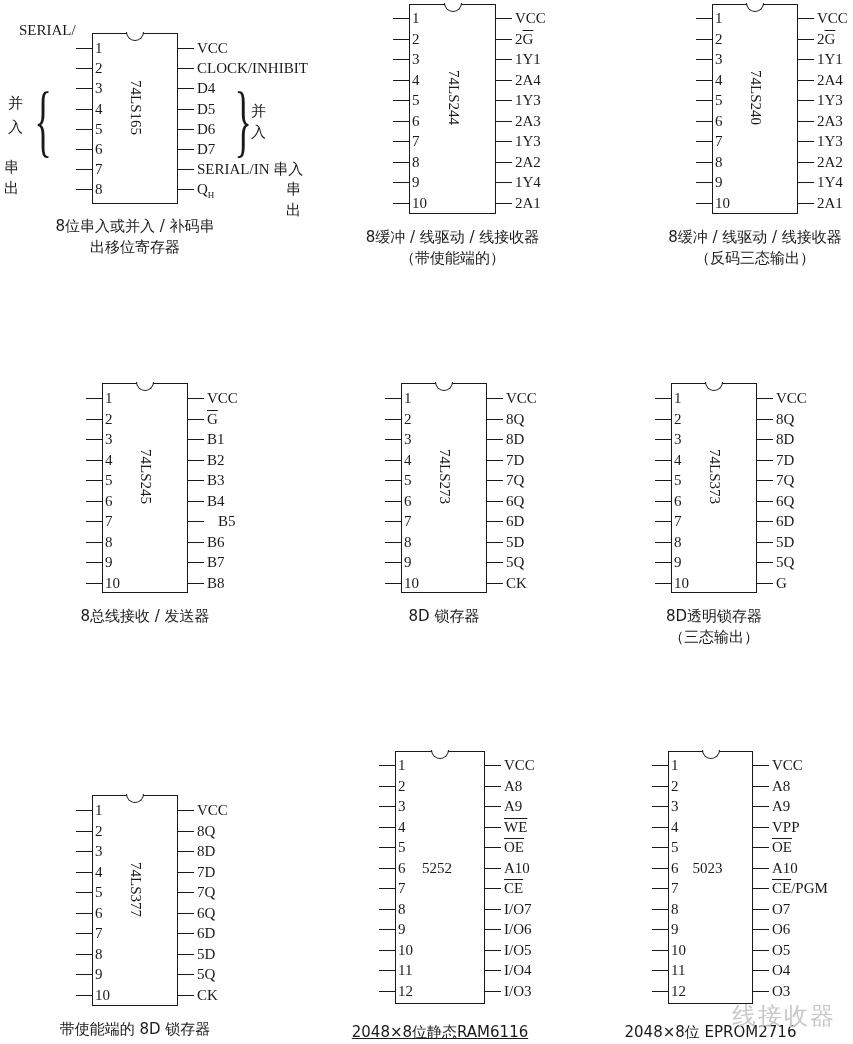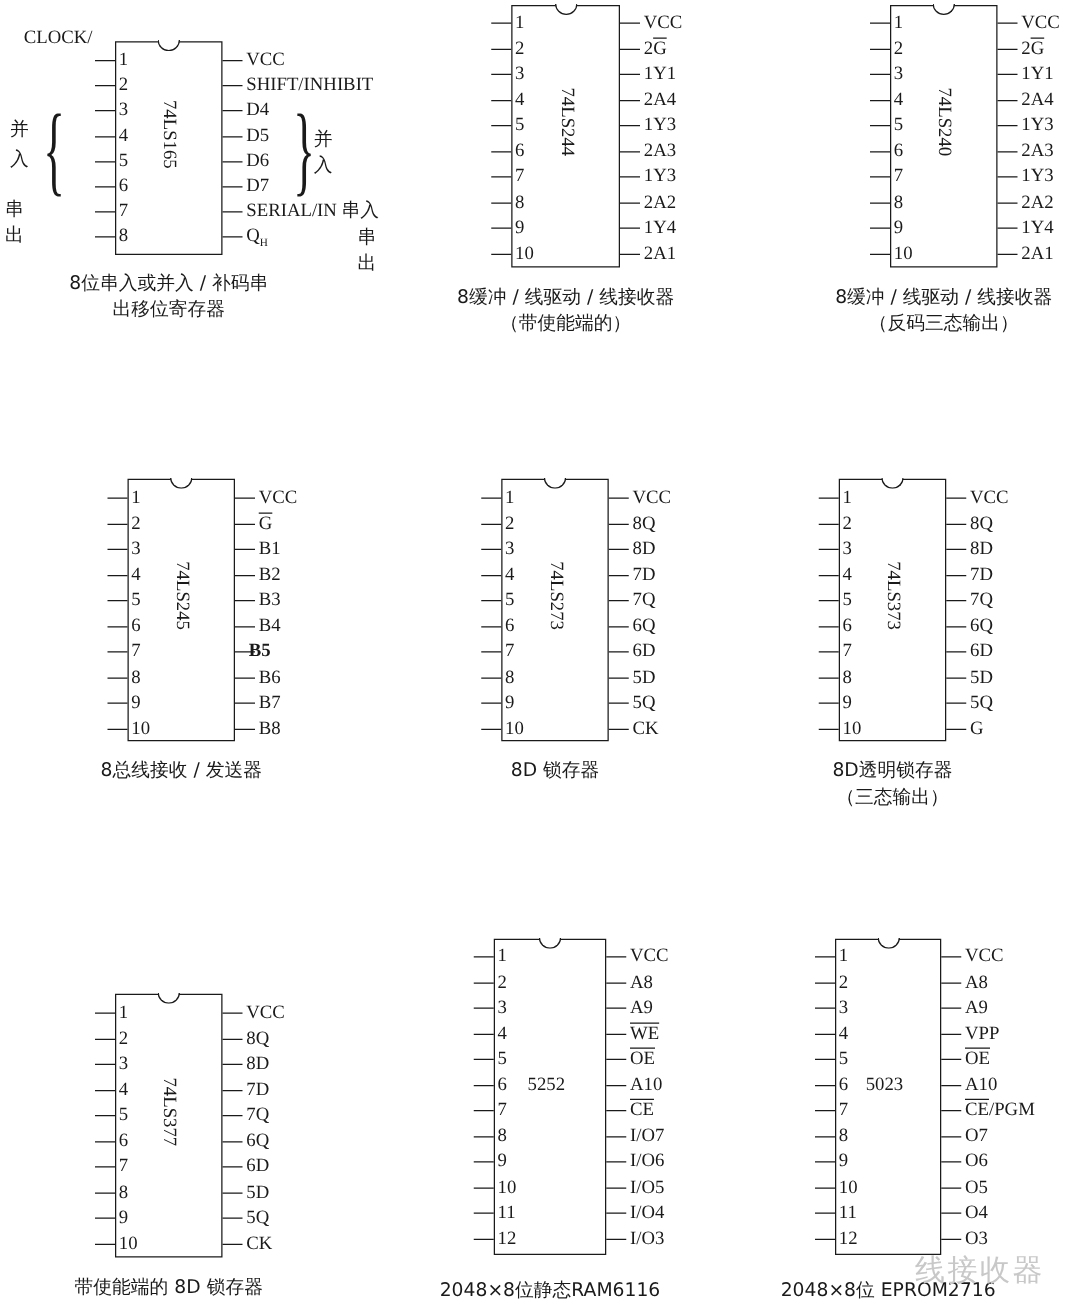--- a/index.html
+++ b/index.html
@@ -42,36 +42,36 @@
       <div class="pnum" style="left: 95px; top: 120.8px;">5</div>
       <div class="pin" style="left: 76px; top: 149px; width: 16px;"></div>
       <div class="pnum" style="left: 95px; top: 141px;">6</div>
       <div class="pin" style="left: 76px; top: 169.2px; width: 16px;"></div>
       <div class="pnum" style="left: 95px; top: 161.2px;">7</div>
       <div class="pin" style="left: 76px; top: 189.4px; width: 16px;"></div>
       <div class="pnum" style="left: 95px; top: 181.4px;">8</div>
       <div class="pin" style="left: 178px; top: 48px; width: 16px;"></div>
       <div class="plabel" style="left: 197px; top: 40px;">VCC</div>
       <div class="pin" style="left: 178px; top: 68.2px; width: 16px;"></div>
-      <div class="plabel" style="left: 197px; top: 60.2px;">SHIFT/INHIBIT</div>
+      <div class="plabel" style="left: 197px; top: 60.2px;">CLOCK/INHIBIT</div>
       <div class="pin" style="left: 178px; top: 88.4px; width: 16px;"></div>
       <div class="plabel" style="left: 197px; top: 80.4px;">D4</div>
       <div class="pin" style="left: 178px; top: 108.6px; width: 16px;"></div>
       <div class="plabel" style="left: 197px; top: 100.6px;">D5</div>
       <div class="pin" style="left: 178px; top: 128.8px; width: 16px;"></div>
       <div class="plabel" style="left: 197px; top: 120.8px;">D6</div>
       <div class="pin" style="left: 178px; top: 149px; width: 16px;"></div>
       <div class="plabel" style="left: 197px; top: 141px;">D7</div>
       <div class="pin" style="left: 178px; top: 169.2px; width: 16px;"></div>
       <div class="plabel" style="left: 197px; top: 161.2px;">SERIAL/IN 串入</div>
       <div class="pin" style="left: 178px; top: 189.4px; width: 16px;"></div>
       <div class="plabel" style="left: 197px; top: 181.4px;">Q<sub style="font-size: 9px;">H</sub></div>
       <div class="caption" style="left: -15px; width: 300px; top: 216px;">8位串入或并入 / 补码串</div>
       <div class="caption" style="left: -15px; width: 300px; top: 237px;">出移位寄存器</div>
-      <div class="plabel" style="left: 19px; top: 22px;">CLOCK/</div>
+      <div class="plabel" style="left: 19px; top: 22px;">SERIAL/</div>
       <div class="brace" style="left: 24px; top: 80px; height: 82px; font-size: 80px; line-height: 80px;">{</div>
       <div class="brace" style="left: 224px; top: 80px; height: 82px; font-size: 80px; line-height: 80px;">}</div>
       <div class="note" style="left: 8px; top: 93px;">并</div>
       <div class="note" style="left: 8px; top: 117px;">入</div>
       <div class="note" style="left: 251px; top: 101px;">并</div>
       <div class="note" style="left: 251px; top: 122px;">入</div>
       <div class="note" style="left: 4px; top: 157px;">串出</div>
       <div class="note" style="left: 286px; top: 179px;">串出</div>
     </div>
     <div class="chip">
@@ -201,21 +201,21 @@
       <div class="plabel" style="left: 207px; top: 410.5px;"><span class="ov">G</span></div>
       <div class="pin" style="left: 188px; top: 439px; width: 16px;"></div>
       <div class="plabel" style="left: 207px; top: 431px;">B1</div>
       <div class="pin" style="left: 188px; top: 459.5px; width: 16px;"></div>
       <div class="plabel" style="left: 207px; top: 451.5px;">B2</div>
       <div class="pin" style="left: 188px; top: 480px; width: 16px;"></div>
       <div class="plabel" style="left: 207px; top: 472px;">B3</div>
       <div class="pin" style="left: 188px; top: 500.5px; width: 16px;"></div>
       <div class="plabel" style="left: 207px; top: 492.5px;">B4</div>
       <div class="pin" style="left: 188px; top: 521px; width: 16px;"></div>
-      <div class="plabel" style="left: 199px; top: 513px; font-weight: bold;">B5</div>
+      <div class="plabel" style="left: 218px; top: 513px;">B5</div>
       <div class="pin" style="left: 188px; top: 541.5px; width: 16px;"></div>
       <div class="plabel" style="left: 207px; top: 533.5px;">B6</div>
       <div class="pin" style="left: 188px; top: 562px; width: 16px;"></div>
       <div class="plabel" style="left: 207px; top: 554px;">B7</div>
       <div class="pin" style="left: 188px; top: 582.5px; width: 16px;"></div>
       <div class="plabel" style="left: 207px; top: 574.5px;">B8</div>
       <div class="caption" style="left: -5px; width: 300px; top: 606px;">8总线接收 / 发送器</div>
     </div>
     <div class="chip">
       <div class="box" style="left: 401px; top: 383px; width: 86px; height: 210px;">
@@ -405,21 +405,21 @@
       <div class="pin" style="left: 485px; top: 908.5px; width: 16px;"></div>
       <div class="plabel" style="left: 504px; top: 900.5px;">I/O7</div>
       <div class="pin" style="left: 485px; top: 929px; width: 16px;"></div>
       <div class="plabel" style="left: 504px; top: 921px;">I/O6</div>
       <div class="pin" style="left: 485px; top: 949.5px; width: 16px;"></div>
       <div class="plabel" style="left: 504px; top: 941.5px;">I/O5</div>
       <div class="pin" style="left: 485px; top: 970px; width: 16px;"></div>
       <div class="plabel" style="left: 504px; top: 962px;">I/O4</div>
       <div class="pin" style="left: 485px; top: 990.5px; width: 16px;"></div>
       <div class="plabel" style="left: 504px; top: 982.5px;">I/O3</div>
-      <div class="caption" style="left: 290px; width: 300px; top: 1022px;">2048×8位静态RAM6116</div>
+      <div class="caption" style="left: 290px; width: 300px; top: 1022px; text-decoration: underline;">2048×8位静态RAM6116</div>
     </div>
     <div class="chip">
       <div class="box" style="left: 668px; top: 751px; width: 85px; height: 253px;">
         <div class="notch"></div>
       </div>
       <div class="part" style="left: 692.5px; top: 859.5px;">5023</div>
       <div class="pin" style="left: 652px; top: 765px; width: 16px;"></div>
       <div class="pnum" style="left: 671px; top: 757px;">1</div>
       <div class="pin" style="left: 652px; top: 785.5px; width: 16px;"></div>
       <div class="pnum" style="left: 671px; top: 777.5px;">2</div>

